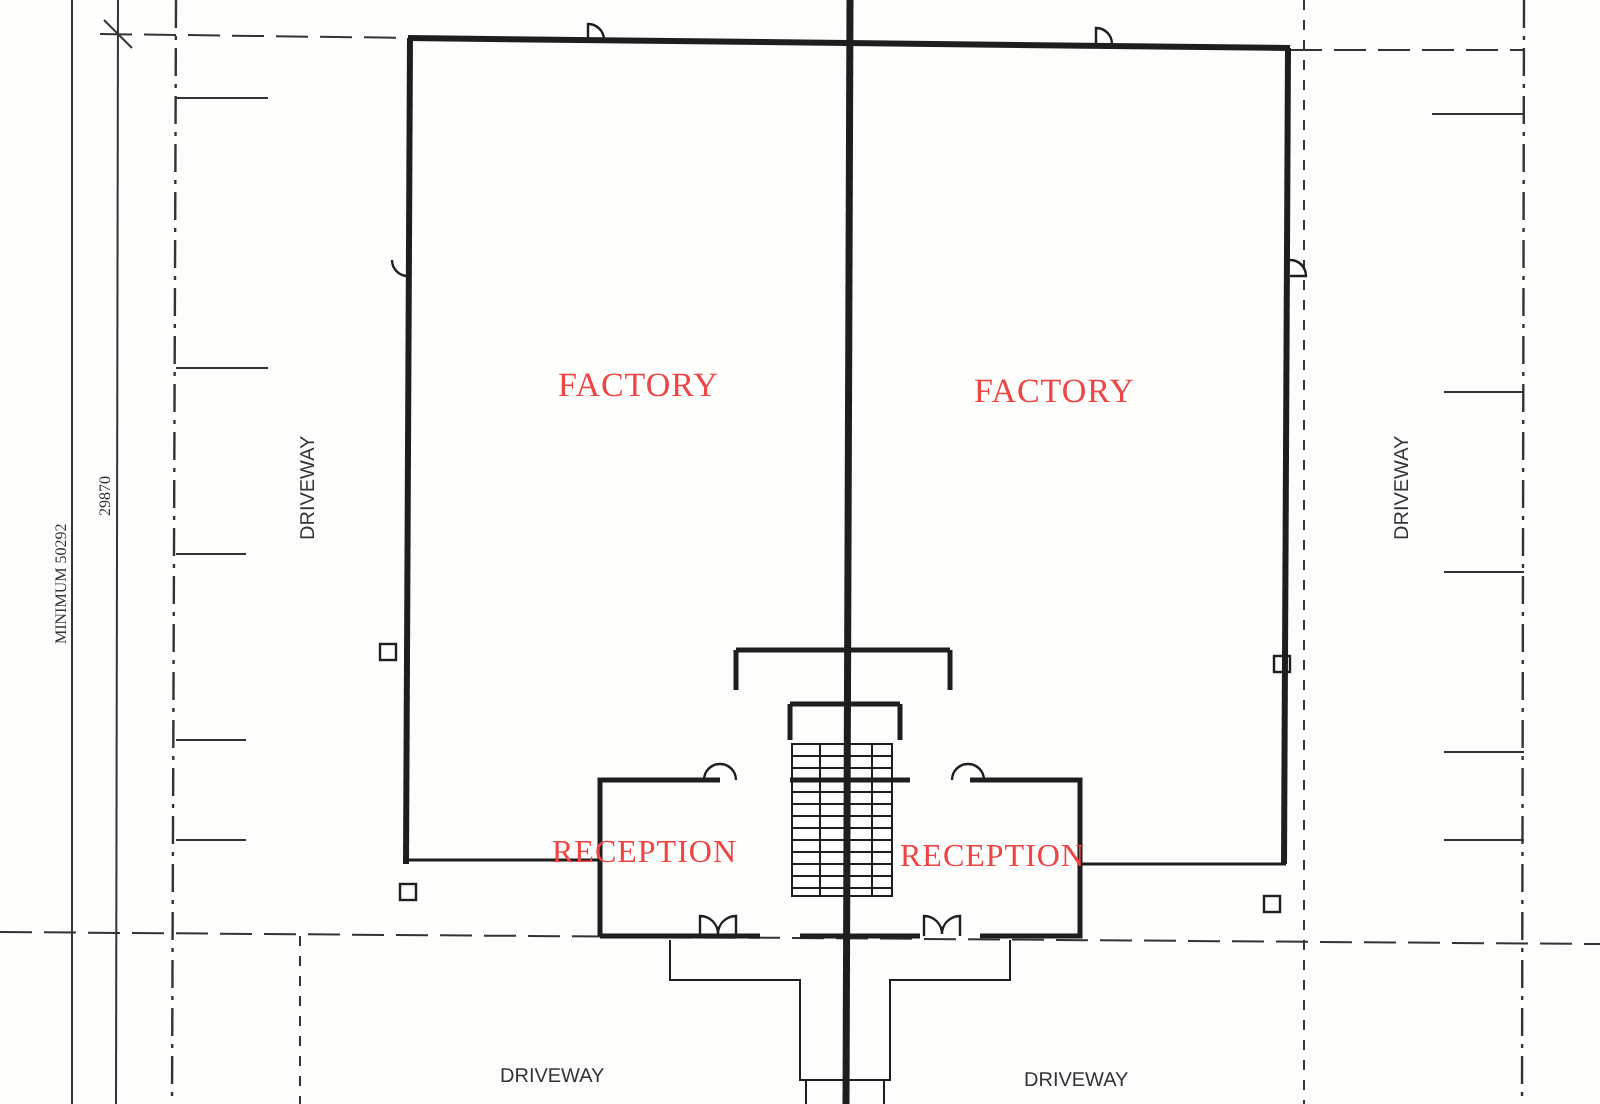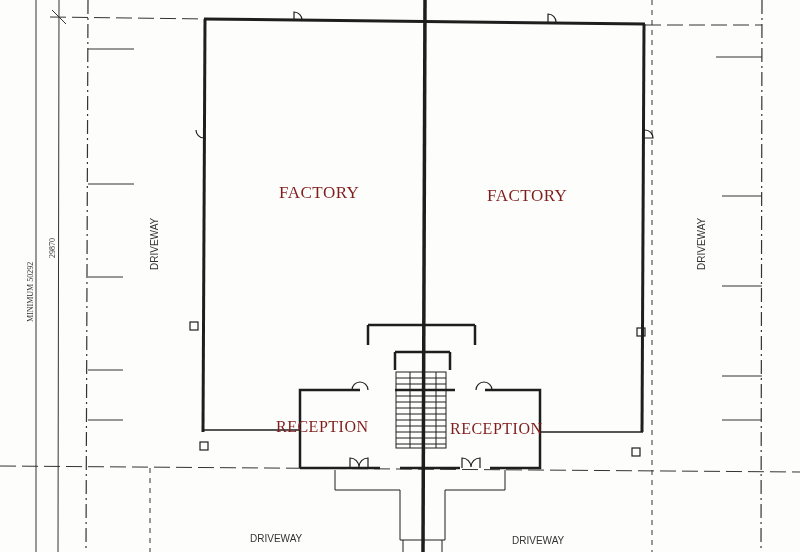--- a/index.html
+++ b/index.html
@@ -1,18 +1,18 @@
 <!DOCTYPE html>
 <html><head>
 <meta charset="utf-8">
 <style>
   html, body { margin:0; padding:0; background:#fdfdfb; }
   body { width:800px; height:552px; overflow:hidden; position:relative; font-family:"Liberation Serif", "DejaVu Serif", serif; }
   svg { position:absolute; left:0; top:0; }
-  .lbl { position:absolute; color:#7f1d1d; white-space:nowrap; }
+  .lbl { position:absolute; color:#ef4444; white-space:nowrap; }
   .big { font-size:17px; letter-spacing:0.5px; }
   .sm { font-size:10px; font-family:"Liberation Sans","DejaVu Sans",sans-serif; color:#333; }
   .tiny { font-size:8px; font-family:"Liberation Serif","DejaVu Serif",serif; color:#333; }
   .rot { transform-origin:left top; transform:rotate(-90deg); }
 </style>
 </head>
 <body>
 
 <svg width="800" height="552" viewBox="0 0 800 552">
   <g stroke="#333" fill="none">

